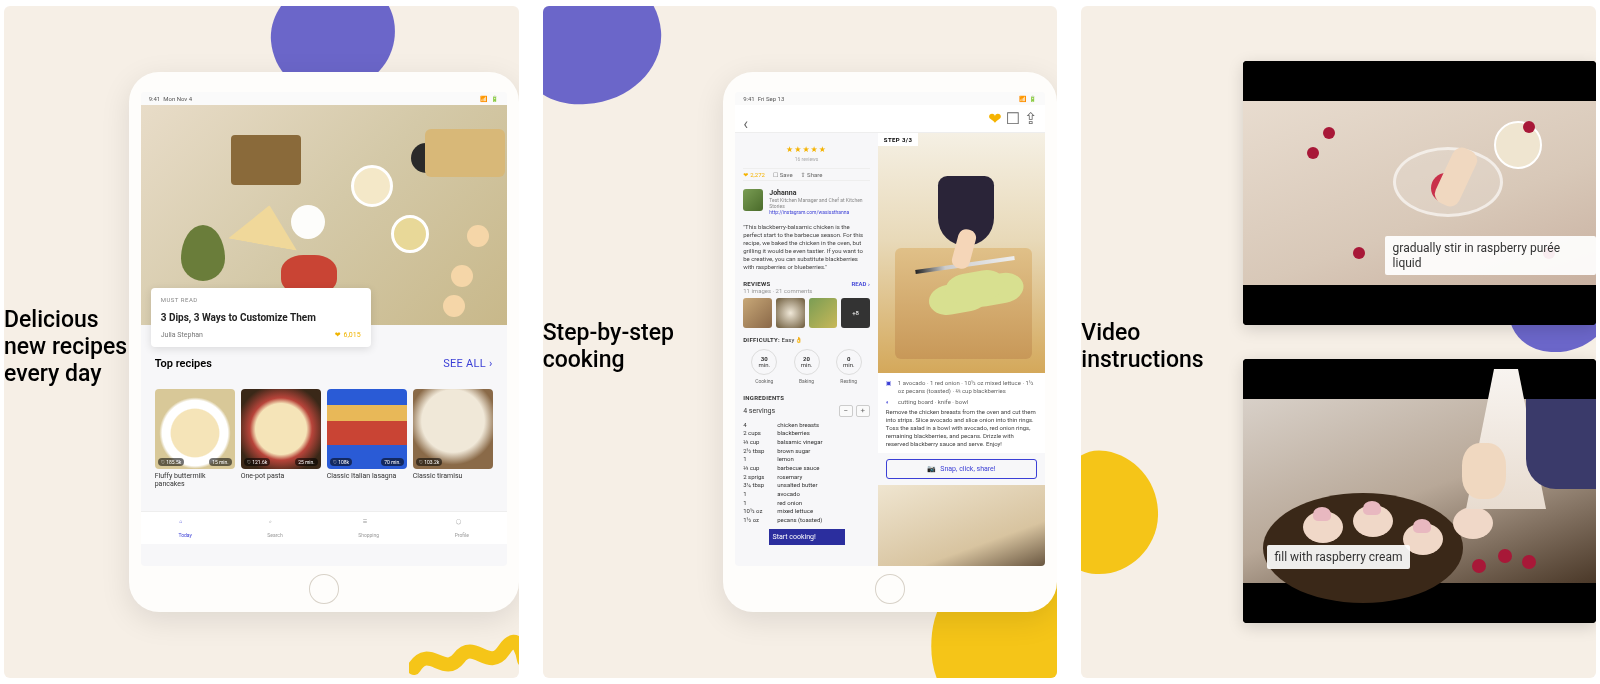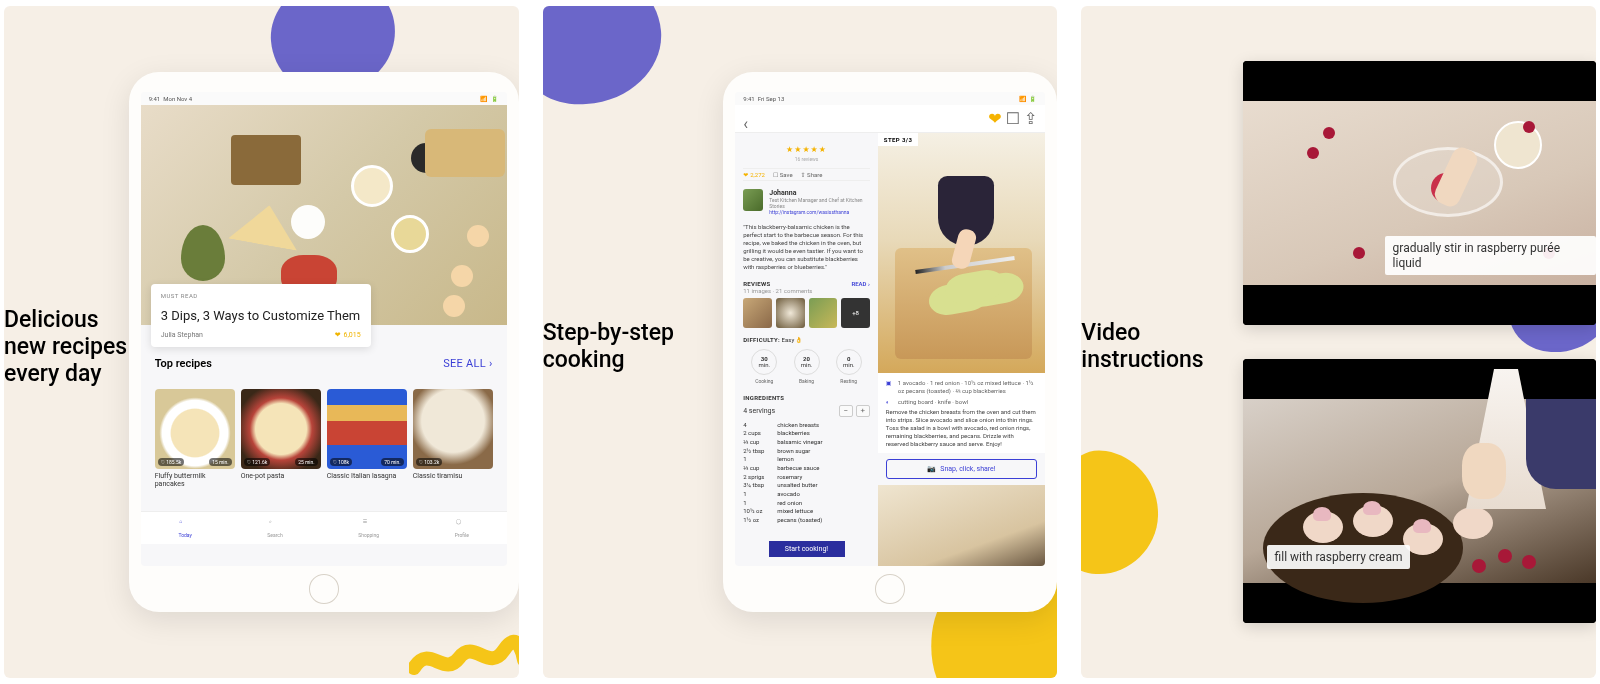--- a/index.html
+++ b/index.html
@@ -15,21 +15,21 @@
 .tablet-screen{width:100%;background:#f7f7f9;border-radius:4px;overflow:hidden;display:flex;flex-direction:column;position:relative}
 .tablet-home{width:30px;height:30px;border-radius:50%;border:1.5px solid #d8d2c8;margin:8px 0}
 .status-bar{display:flex;justify-content:space-between;align-items:center;padding:3px 8px;font-size:6px;color:#555;background:#fafafa}
 .status-bar .right span{margin-left:3px}
 
 
 .hero{position:relative}
 .hero-img{width:100%;height:220px;background:linear-gradient(135deg,#e8dcc8 0%,#d4c9a8 50%,#c8b88a 100%);position:relative;overflow:hidden}
 .hero-card{position:absolute;left:10px;bottom:-22px;width:220px;background:#fff;border-radius:4px;padding:8px 10px;box-shadow:0 2px 8px rgba(0,0,0,.12)}
 .hero-card .tag{font-size:6px;letter-spacing:.5px;color:#888;text-transform:uppercase}
-.hero-card .title{font-size:13px;font-weight:400;margin-top:9px;color:#222}
+.hero-card .title{font-size:10px;font-weight:700;margin-top:9px;color:#222}
 .hero-card .row{display:flex;justify-content:space-between;align-items:center;margin-top:8px}
 .hero-card .author{font-size:7px;color:#777}
 .hero-card .likes{font-size:7px;color:#f0b400;display:flex;align-items:center;gap:3px}
 .section-head{display:flex;justify-content:space-between;align-items:baseline;padding:32px 14px 6px}
 .section-head h3{font-size:11px;font-weight:600}
 .section-head .see-all{font-size:11px;color:#3b3fd6;letter-spacing:.3px}
 .top-recipes{display:flex;gap:6px;padding:13px 14px}
 .recipe-card{flex:0 0 80px}
 .recipe-card .thumb{width:80px;height:80px;border-radius:4px;position:relative;overflow:hidden}
 .recipe-card .thumb .chip{position:absolute;bottom:3px;background:rgba(0,0,0,.55);color:#fff;font-size:5px;padding:1px 3px;border-radius:6px;display:flex;align-items:center;gap:1px}
@@ -71,21 +71,21 @@
 .time-circles .circle{width:26px;height:26px;border-radius:50%;border:1px solid #ddd;display:flex;flex-direction:column;align-items:center;justify-content:center;font-size:6px;line-height:1}
 .time-circles .lbl{font-size:5px;color:#666}
 .ing-head{font-size:6px;font-weight:700;letter-spacing:.3px;margin-bottom:4px}
 .servings{display:flex;justify-content:space-between;align-items:center;margin-bottom:4px}
 .servings .s{font-size:7px;font-weight:400}
 .servings .btns{display:flex;gap:3px}
 .servings .btns span{width:14px;height:12px;border:1px solid #ccc;border-radius:2px;display:flex;align-items:center;justify-content:center;font-size:8px;color:#666;background:#fafafa}
 .ing-table{font-size:6px;line-height:1.45}
 .ing-table .row{display:flex}
 .ing-table .amt{flex:0 0 34px;color:#333}
-.cook-btn{background:#2b2e9e;color:#fff;width:60%;margin:16px auto 0;text-align:center;padding:4px;font-size:7px;border-radius:0}
+.cook-btn{background:#2b2e9e;color:#fff;width:60%;margin:4px auto 0;text-align:left;padding:4px;font-size:7px;border-radius:0}
 .step-img{flex:1;min-height:240px;background:linear-gradient(180deg,#f5f0e4 0%,#e8d9b8 45%,#d4a85a 100%);position:relative}
 .step-label{position:absolute;top:0;left:0;background:#fff;font-size:6px;font-weight:700;padding:3px 6px;letter-spacing:.4px}
 .step-desc{padding:6px 8px;font-size:6px;line-height:1.3;color:#444;background:#fff}
 .step-desc .line{display:flex;gap:4px;margin-bottom:3px;color:#666}
 .step-desc .ic{color:#3b3fd6;flex:0 0 8px}
 .snap-btn{margin:6px 8px;border:1px solid #3b3fd6;color:#3b3fd6;text-align:center;padding:5px;font-size:7px;border-radius:3px;display:flex;align-items:center;justify-content:center;gap:4px}
 .bottom-photo{flex:1;background:linear-gradient(160deg,#efe5d0 0%,#d8c4a0 60%,#3a2818 100%);min-height:100px}
 
 
 .video-stack{width:410px;display:flex;flex-direction:column;gap:34px;z-index:2;margin-top:0}

